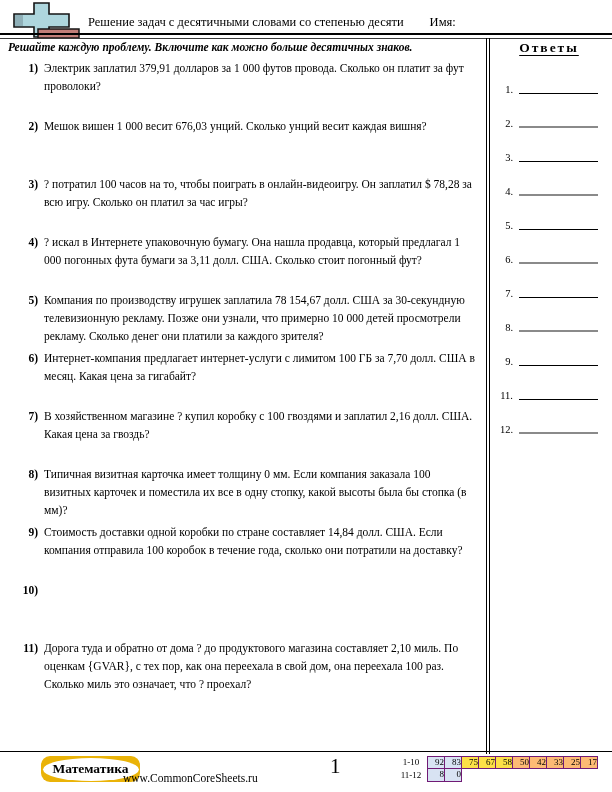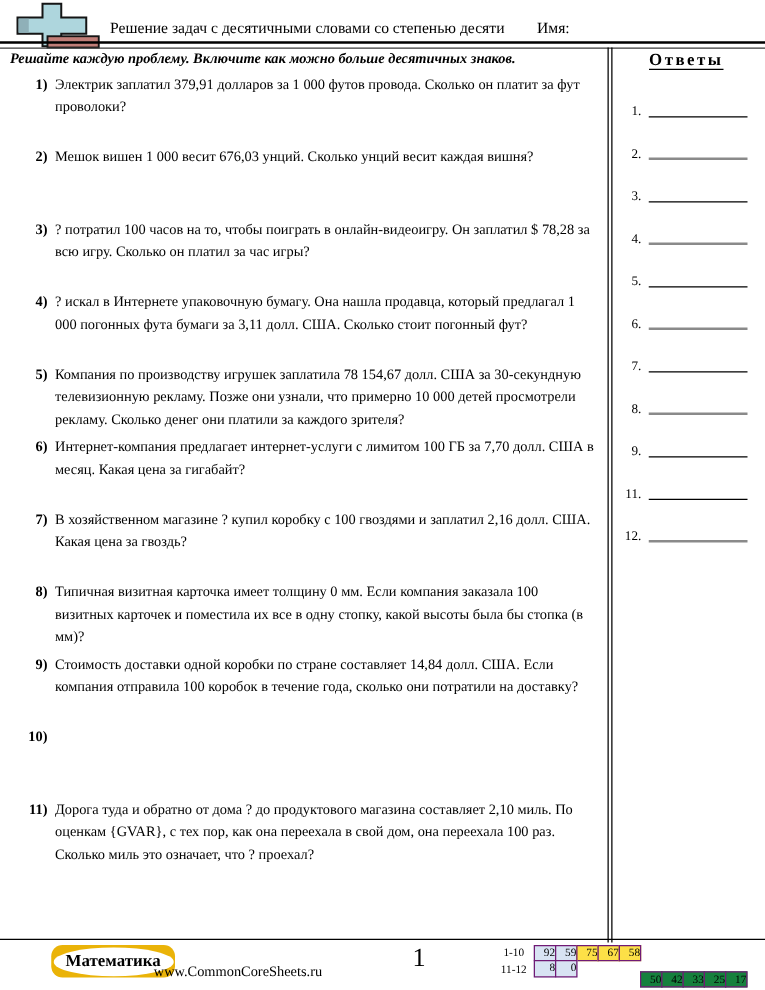--- a/index.html
+++ b/index.html
@@ -82,21 +82,21 @@
     flex:0 0 30px; text-align:center; padding-right:4px;
     font-size:9px; line-height:13px;
   }
   .cell {
     width:18px; height:13px; margin-left:-1px;
     border:1px solid #701a75; text-align:right;
     font-size:9px; line-height:11px;
   }
   .score-row:nth-child(2) .cell { margin-top:-1px; height:14px; }
   .cell.light { background:#d8e3f3; }
-  .cell.mid   { background:#15803d;margin-top:21px; }
+  .cell.mid   { background:#fdba74; }
   .cell.none  { background:#fde047; }
 </style>
 </head>
 <body>
 
 <svg class="logo" viewBox="0 0 72 40" aria-hidden="true">
   <path d="M24,2 L39,2 L39,13 L59,13 L59,26 L39,26 L39,36 L24,36 L24,26 L4,26 L4,13 L24,13 Z" fill="#aed6dd" stroke="#151515" stroke-width="1.6"></path>
   <rect x="5" y="14" width="8" height="11" fill="#8fb0b8"></rect>
   <rect x="28" y="28" width="41" height="9" fill="#c17e78" stroke="#151515" stroke-width="1.5"></rect>
 </svg>
@@ -236,21 +236,21 @@
 </div>
 
 <div class="site-url">www.CommonCoreSheets.ru</div>
 
 <div class="page-num">1</div>
 
 <div class="score-table">
   <div class="score-row">
     <div class="score-label">1-10</div>
   <div class="cell light">92</div>
-      <div class="cell light">59</div>
+      <div class="cell light">83</div>
       <div class="cell none">75</div>
       <div class="cell none">67</div>
       <div class="cell none">58</div>
       <div class="cell mid">50</div>
       <div class="cell mid">42</div>
       <div class="cell mid">33</div>
       <div class="cell mid">25</div>
       <div class="cell mid">17</div>
     </div>
 

